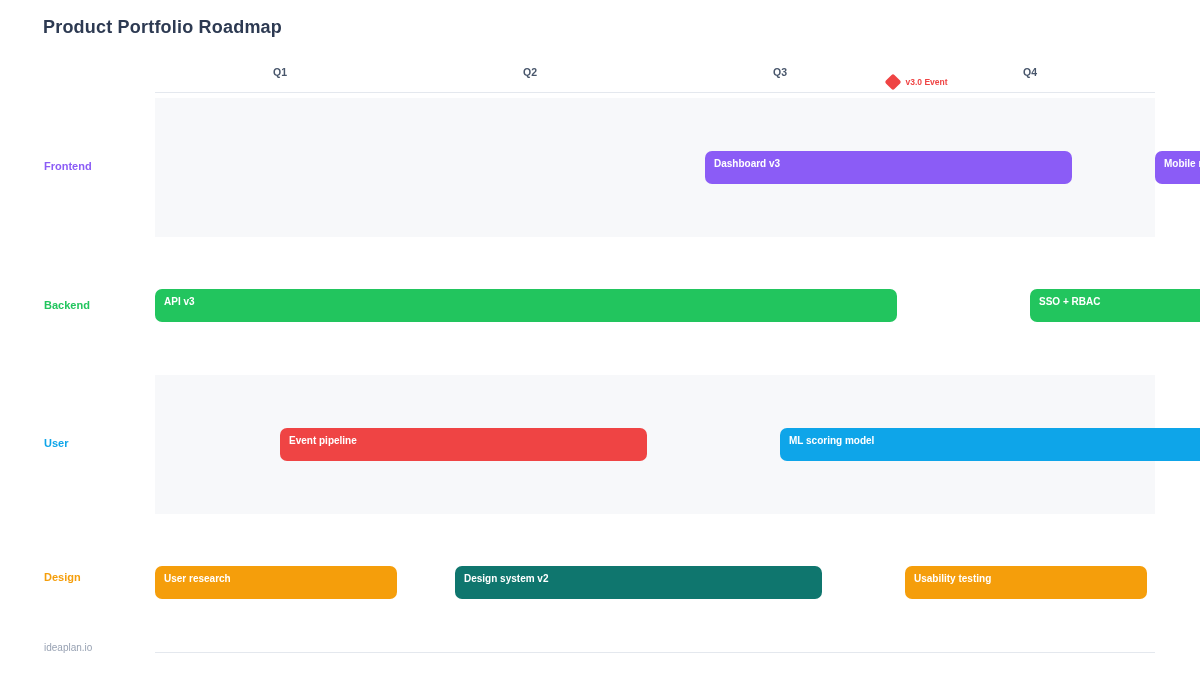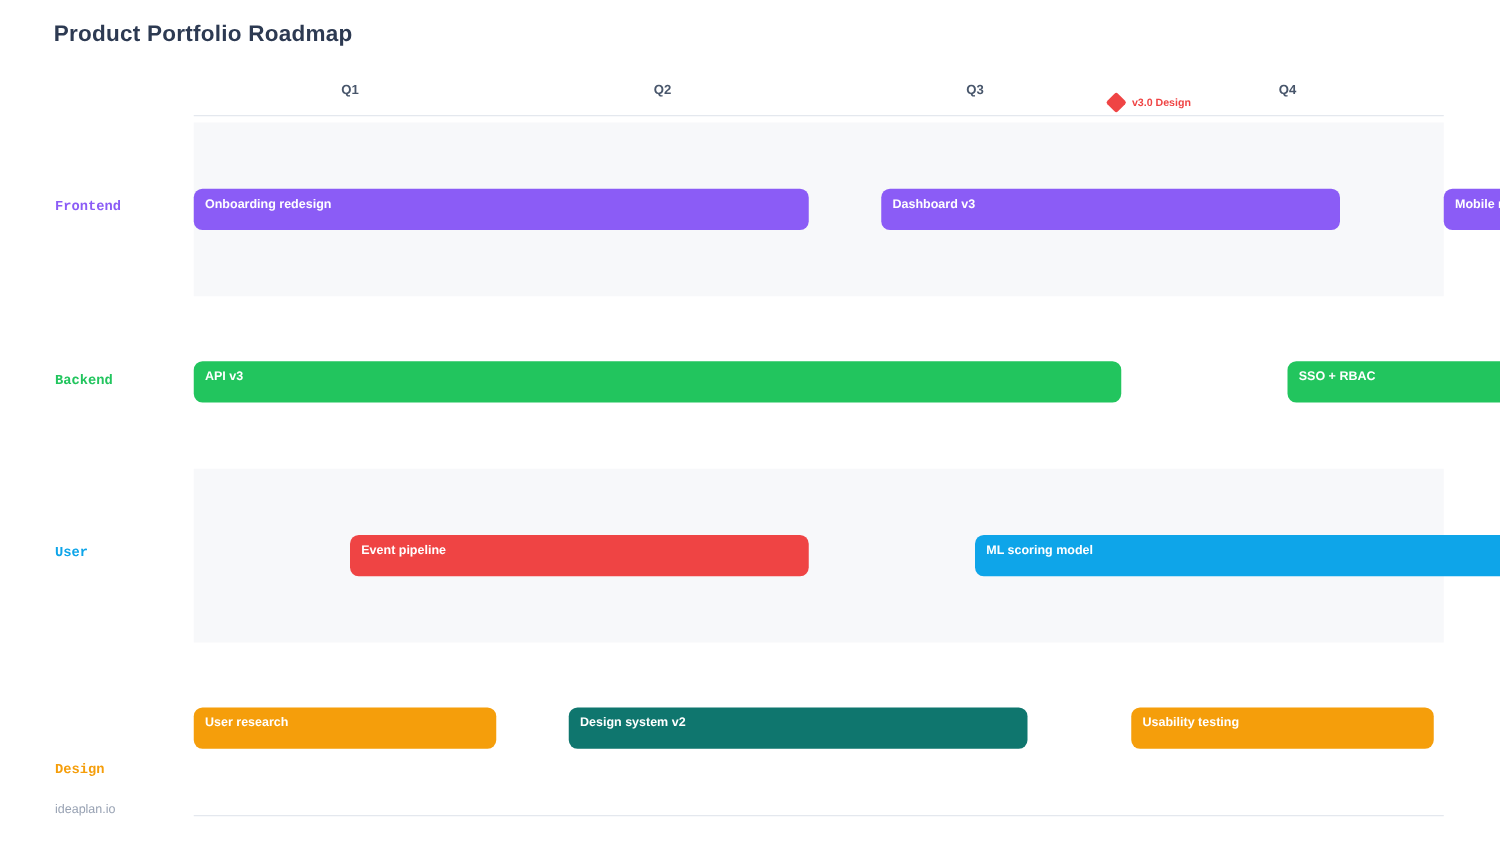--- a/index.html
+++ b/index.html
@@ -7,21 +7,21 @@
          font-family:"Liberation Sans",sans-serif;background:#fff;padding-left:29px;}
   .title{position:absolute;left:43px;top:17px;font-size:18px;font-weight:bold;
          color:#2d3a52;letter-spacing:.2px;}
   .chart{position:absolute;left:0;top:0;width:1200px;height:538px;}
   .hline{position:absolute;left:155px;width:1000px;height:1px;background:#e4e8ee;}
   #line-top{top:92px;}
   #line-bottom{top:652px;}
   .qlabel{position:absolute;top:66px;width:80px;margin-left:-40px;text-align:center;
           font-size:10.5px;font-weight:bold;color:#48566b;}
   .band{position:absolute;left:155px;width:1000px;background:#f7f8fa;}
-  .lane-label{position:absolute;left:44px;font-size:11px;font-weight:bold;font-family:Liberation Mono, monospace;}
+  .lane-label{position:absolute;left:44px;font-size:11px;font-weight:bold;}
   .bar{position:absolute;height:33px;border-radius:7px;box-sizing:border-box;
        padding:7px 0 0 9px;color:#fff;font-size:10px;font-weight:bold;
        white-space:nowrap;cursor:pointer;}
   .milestone-diamond{position:absolute;width:12px;height:12px;background:#ef4444;
        border-radius:2px;transform:rotate(45deg);cursor:pointer;}
   .milestone-label{position:absolute;font-size:8.5px;font-weight:bold;color:#e8484a;
        white-space:nowrap;}
   .footer{position:absolute;left:44px;top:642px;font-size:10px;color:#98a2b3;}
 </style>
 </head>
@@ -32,32 +32,31 @@
 
   <div class="chart" id="chart">
     <div class="hline" id="line-top"></div>
     <div class="hline" id="line-bottom"></div>
   <div class="qlabel" style="left: 280px;">Q1</div>
       <div class="qlabel" style="left: 530px;">Q2</div>
       <div class="qlabel" style="left: 780px;">Q3</div>
       <div class="qlabel" style="left: 1030px;">Q4</div>
       <div class="band" style="top: 98px; height: 138.5px;"></div>
       <div class="lane-label" style="top: 160.25px; color: rgb(139, 92, 246);">Frontend</div>
-      <div class="bar" style="left: 155px; width: 491.667px; top: 150.75px; background: rgb(139, 92, 246);"><span>Onboarding redesign</span></div>
       <div class="bar" style="left: 705px; width: 366.667px; top: 150.75px; background: rgb(139, 92, 246);"><span>Dashboard v3</span></div>
       <div class="bar" style="left: 1155px; width: 250px; top: 150.75px; background: rgb(139, 92, 246);"><span>Mobile redesign</span></div>
       <div class="lane-label" style="top: 298.75px; color: rgb(34, 197, 94);">Backend</div>
       <div class="bar" style="left: 155px; width: 741.667px; top: 289.25px; background: rgb(34, 197, 94);"><span>API v3</span></div>
       <div class="bar" style="left: 1030px; width: 250px; top: 289.25px; background: rgb(34, 197, 94);"><span>SSO + RBAC</span></div>
       <div class="band" style="top: 375px; height: 138.5px;"></div>
       <div class="lane-label" style="top: 437.25px; color: rgb(14, 165, 233);">User</div>
       <div class="bar" style="left: 280px; width: 366.667px; top: 427.75px; background: #ef4444;"><span>Event pipeline</span></div>
       <div class="bar" style="left: 780px; width: 500px; top: 427.75px; background: rgb(14, 165, 233);"><span>ML scoring model</span></div>
-      <div class="lane-label" style="top: 610px; color: rgb(245, 158, 11);">Design</div>
+      <div class="lane-label" style="top: 571px; color: rgb(245, 158, 11);">Design</div>
       <div class="bar" style="left: 155px; width: 241.667px; top: 566.25px; background: rgb(245, 158, 11);"><span>User research</span></div>
       <div class="bar" style="left: 455px; width: 366.667px; top: 566.25px; background: #0f766e;"><span>Design system v2</span></div>
       <div class="bar" style="left: 905px; width: 241.667px; top: 566.25px; background: rgb(245, 158, 11);"><span>Usability testing</span></div>
       <div class="milestone-diamond" style="left: 886.5px; top: 76px; background: rgb(239, 68, 68);"></div>
-      <div class="milestone-label" style="left: 905.5px; top: 77px; color: rgb(239, 68, 68);">v3.0 Design</div>
+      <div class="milestone-label" style="left: 905.5px; top: 77px; color: rgb(239, 68, 68);">v3.0 Event</div>
     </div>
 
   <div class="footer">ideaplan.io</div>
 </div>
 
 </body></html>

